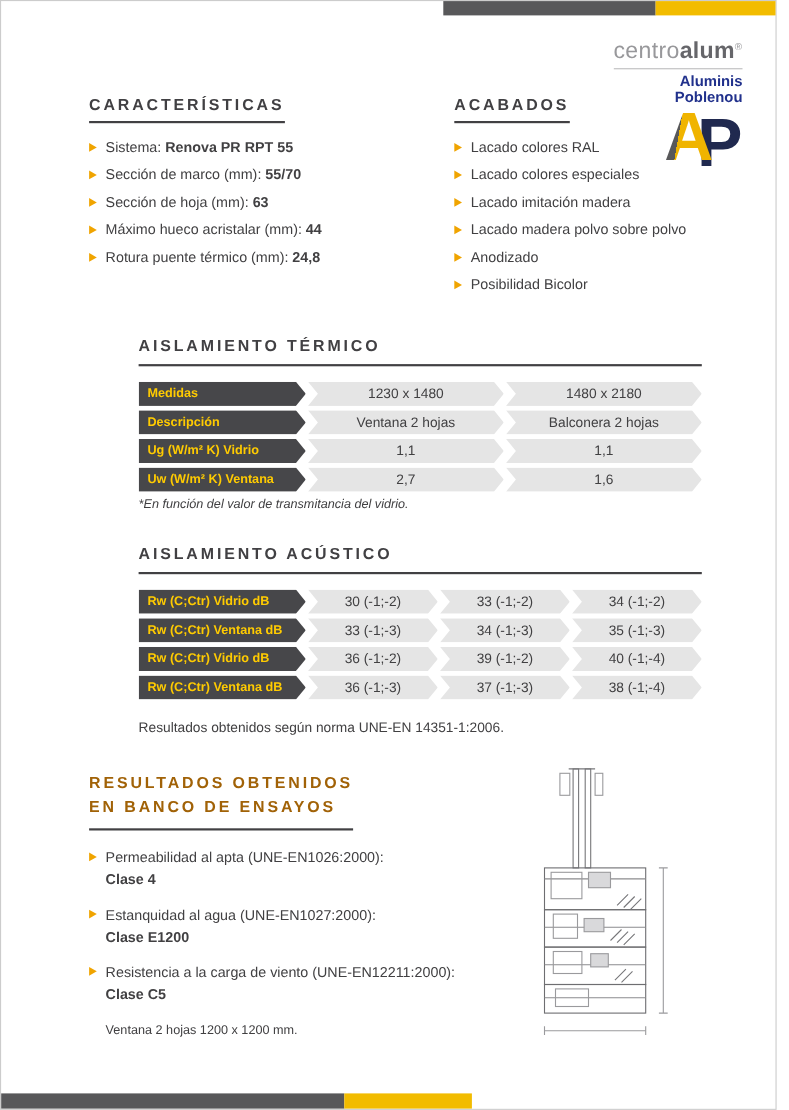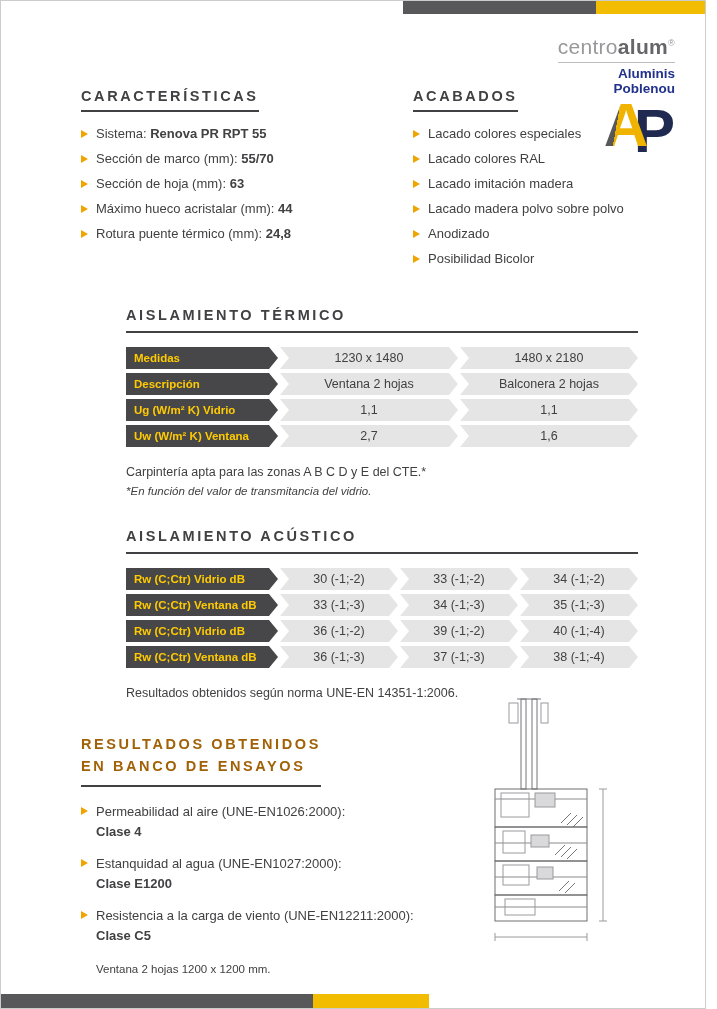--- a/index.html
+++ b/index.html
@@ -110,25 +110,25 @@
               <span class="tri"></span>
               <span><span>Rotura puente térmico (mm): </span><b>24,8</b></span>
             </div>
         </div>
       </div>
       <div class="col-r">
         <div class="h1">ACABADOS</div>
         <div class="items">
           <div class="bi">
               <span class="tri"></span>
+              <span>Lacado colores RAL</span>
+            </div>
+          <div class="bi">
+              <span class="tri"></span>
               <span>Lacado colores especiales</span>
-            </div>
-          <div class="bi">
-              <span class="tri"></span>
-              <span>Lacado colores RAL</span>
             </div>
           <div class="bi">
               <span class="tri"></span>
               <span>Lacado imitación madera</span>
             </div>
           <div class="bi">
               <span class="tri"></span>
               <span>Lacado madera polvo sobre polvo</span>
             </div>
           <div class="bi">
@@ -160,21 +160,20 @@
           <div class="tlabel">Ug (W/m² K) Vidrio</div>
           <div class="tcell">1,1</div>
           <div class="tcell">1,1</div>
         </div>
         <div class="trow">
           <div class="tlabel">Uw (W/m² K) Ventana</div>
           <div class="tcell">2,7</div>
           <div class="tcell">1,6</div>
         </div>
       </div>
-      <div class="note">Carpintería apta para las zonas A B C D y E del CTE.*</div>
       <div class="footnote">*En función del valor de transmitancia del vidrio.</div>
     </div>
 
     <div class="section">
       <div class="sec-head"><span>AISLAMIENTO ACÚSTICO</span></div>
       <div class="table">
         <div class="trow">
           <div class="tlabel">Rw (C;Ctr) Vidrio dB</div>
           <div class="tcell">30 (-1;-2)</div>
           <div class="tcell">33 (-1;-2)</div>
@@ -203,21 +202,21 @@
     </div>
 
     <div class="res-sec">
       <div class="res-head">
         <div>RESULTADOS OBTENIDOS</div>
         <div>EN BANCO DE ENSAYOS</div>
       </div>
       <div class="res-item">
         <div class="bi" style="margin:0;">
             <span class="tri"></span>
-            <span>Permeabilidad al aire (UNE-EN1026:2000):</span>
+            <span>Permeabilidad al apta (UNE-EN1026:2000):</span>
           </div>
         <div class="res-val">Clase 4</div>
       </div>
       <div class="res-item">
         <div class="bi" style="margin:0;">
             <span class="tri"></span>
             <span>Estanquidad al agua (UNE-EN1027:2000):</span>
           </div>
         <div class="res-val">Clase E1200</div>
       </div>

